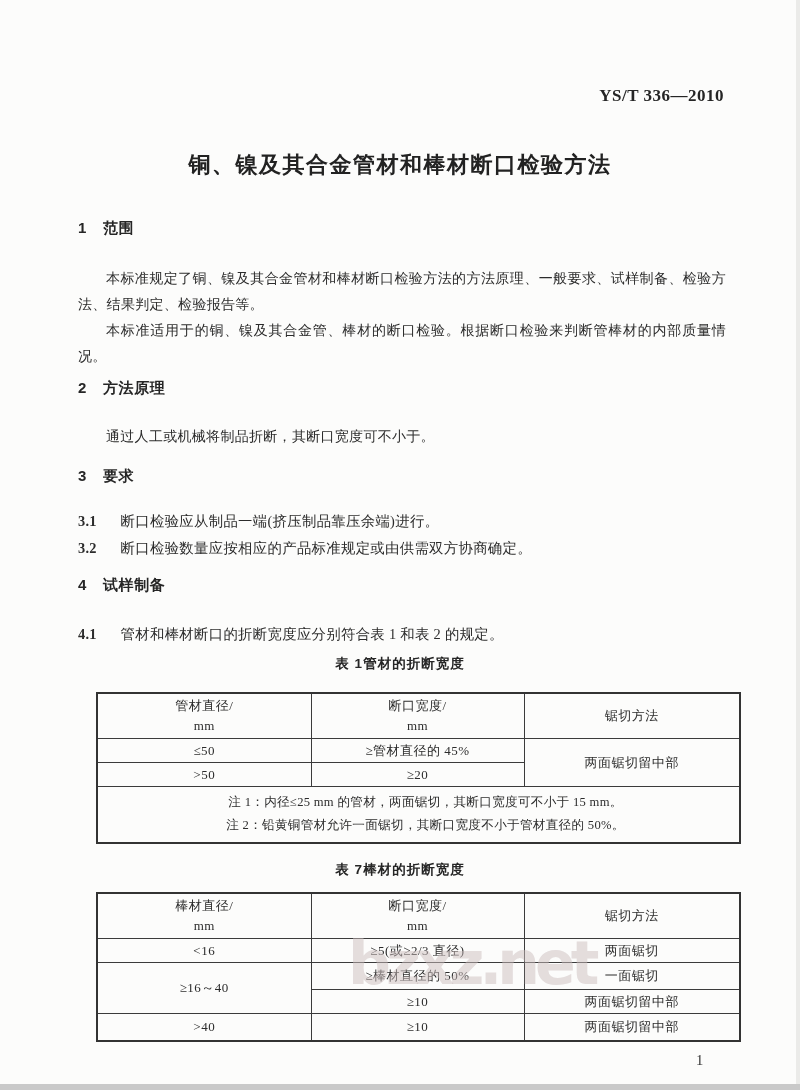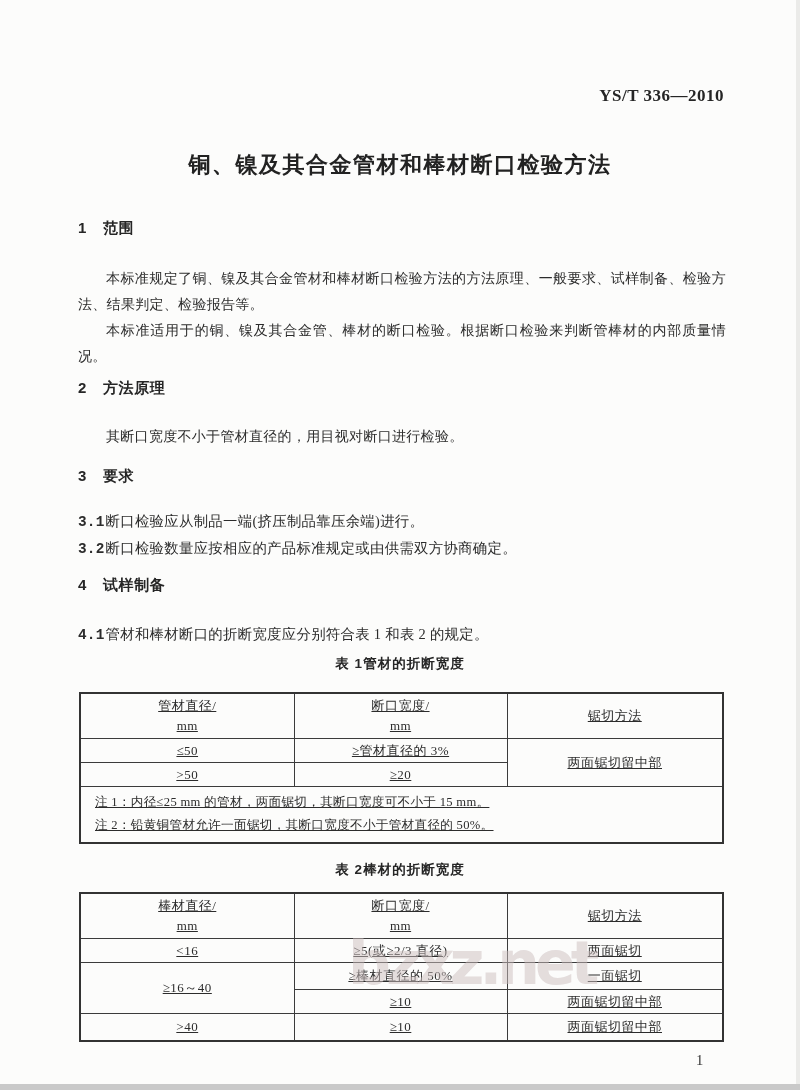--- a/index.html
+++ b/index.html
@@ -36,47 +36,47 @@
   .para{
     left:78px;width:648px;
     font-size:14px;line-height:26px;letter-spacing:0.3px;
     text-indent:2em;color:#2c2c2c;text-align:justify;
   }
   .clause{
     left:78px;width:648px;
     font-size:14.4px;line-height:25px;letter-spacing:0.3px;color:#2c2c2c;
   }
   .clause .cnum{
-    font-family:Liberation Mono, monospace;
-    font-weight:bold;margin-right:1px;letter-spacing:0.2px;
+    font-family:Liberation Serif, serif;
+    font-weight:bold;margin-right:24px;letter-spacing:0.2px;
   }
   
   .tbl-caption{
     left:0;width:100%;text-align:center;
     font-family:"Liberation Sans", sans-serif;
     font-weight:bold;font-size:13.5px;color:#262626;letter-spacing:1px;
   }
   .tbl-caption .cap-label{margin-right:0;}
   
   table.std-table{
-    position:absolute;left:79px;width:645px;
+    position:absolute;left:96px;width:645px;
     border-collapse:collapse;table-layout:fixed;
-    font-size:13px;color:#2c2c2c;letter-spacing:0.5px;text-decoration:underline;
+    font-size:13px;color:#2c2c2c;letter-spacing:0.5px;
   }
   table.std-table td{
     border:1px solid #3b3b3b;
     text-align:center;vertical-align:middle;
     padding:0 4px;
   }
   table.std-table{border:2px solid #333;}
   tr.thead-row td{height:44px;line-height:20px;}
   tr.row-sm td{height:23px;}
   tr.row-md td{height:26px;}
   tr.notes-row td{
-    text-align:left;vertical-align:middle;
+    text-align:center;vertical-align:middle;
     padding:4px 0 5px 14px;
     font-size:12.6px;line-height:23px;letter-spacing:0.3px;
   }
   .t1{top:692px;}
   .t2{top:892px;}
   
   .watermark{
     top:928px;left:348px;
     font-family:"DejaVu Sans", sans-serif;
     font-weight:bold;font-size:60px;letter-spacing:-5px;
@@ -100,21 +100,21 @@
 
   <div class="abs sec-head" style="top:219px;text-align:right;">
     <span class="num">1</span><span>范围</span>
   </div>
   <div class="abs para" style="top:266px;">本标准规定了铜、镍及其合金管材和棒材断口检验方法的方法原理、一般要求、试样制备、检验方法、结果判定、检验报告等。</div>
   <div class="abs para" style="top:318px;">本标准适用于的铜、镍及其合金管、棒材的断口检验。根据断口检验来判断管棒材的内部质量情况。</div>
 
   <div class="abs sec-head" style="top:379px;">
     <span class="num">2</span><span>方法原理</span>
   </div>
-  <div class="abs para" style="top:424px;">其断口宽度不小于管材直径的，用目视对断口进行检验。</div>
+  <div class="abs para" style="top:424px;">通过人工或机械将制品折断，其断口宽度可不小于。</div>
 
   <div class="abs sec-head" style="top:467px;">
     <span class="num">3</span><span>要求</span>
   </div>
   <div class="abs clause" style="top:509px;">
     <span class="cnum">3.1</span><span>断口检验应从制品一端(挤压制品靠压余端)进行。</span>
   </div>
   <div class="abs clause" style="top:536px;">
     <span class="cnum">3.2</span><span>断口检验数量应按相应的产品标准规定或由供需双方协商确定。</span>
   </div>
@@ -143,38 +143,38 @@
         <div>mm</div>
       </td>
       <td>
         <div>断口宽度/</div>
         <div>mm</div>
       </td>
       <td>锯切方法</td>
     </tr>
     <tr class="row-sm">
       <td>≤50</td>
-      <td>≥管材直径的 3%</td>
+      <td>≥管材直径的 45%</td>
       <td rowspan="2">两面锯切留中部</td>
     </tr>
     <tr class="row-sm">
       <td>&gt;50</td>
       <td>≥20</td>
     </tr>
     <tr class="notes-row">
       <td colspan="3">
         <div>注 1：内径≤25 mm 的管材，两面锯切，其断口宽度可不小于 15 mm。</div>
         <div>注 2：铅黄铜管材允许一面锯切，其断口宽度不小于管材直径的 50%。</div>
       </td>
     </tr>
   </tbody>
     </table>
 
   <div class="abs tbl-caption" style="top:861px;">
-    <span class="cap-label">表 2</span><span>棒材的折断宽度</span>
+    <span class="cap-label">表 7</span><span>棒材的折断宽度</span>
   </div>
 
   <table class="std-table t2">
     <colgroup>
         <col style="width:214px">
         <col style="width:213px">
         <col>
       </colgroup>
     <tbody>
         <tr class="thead-row">

